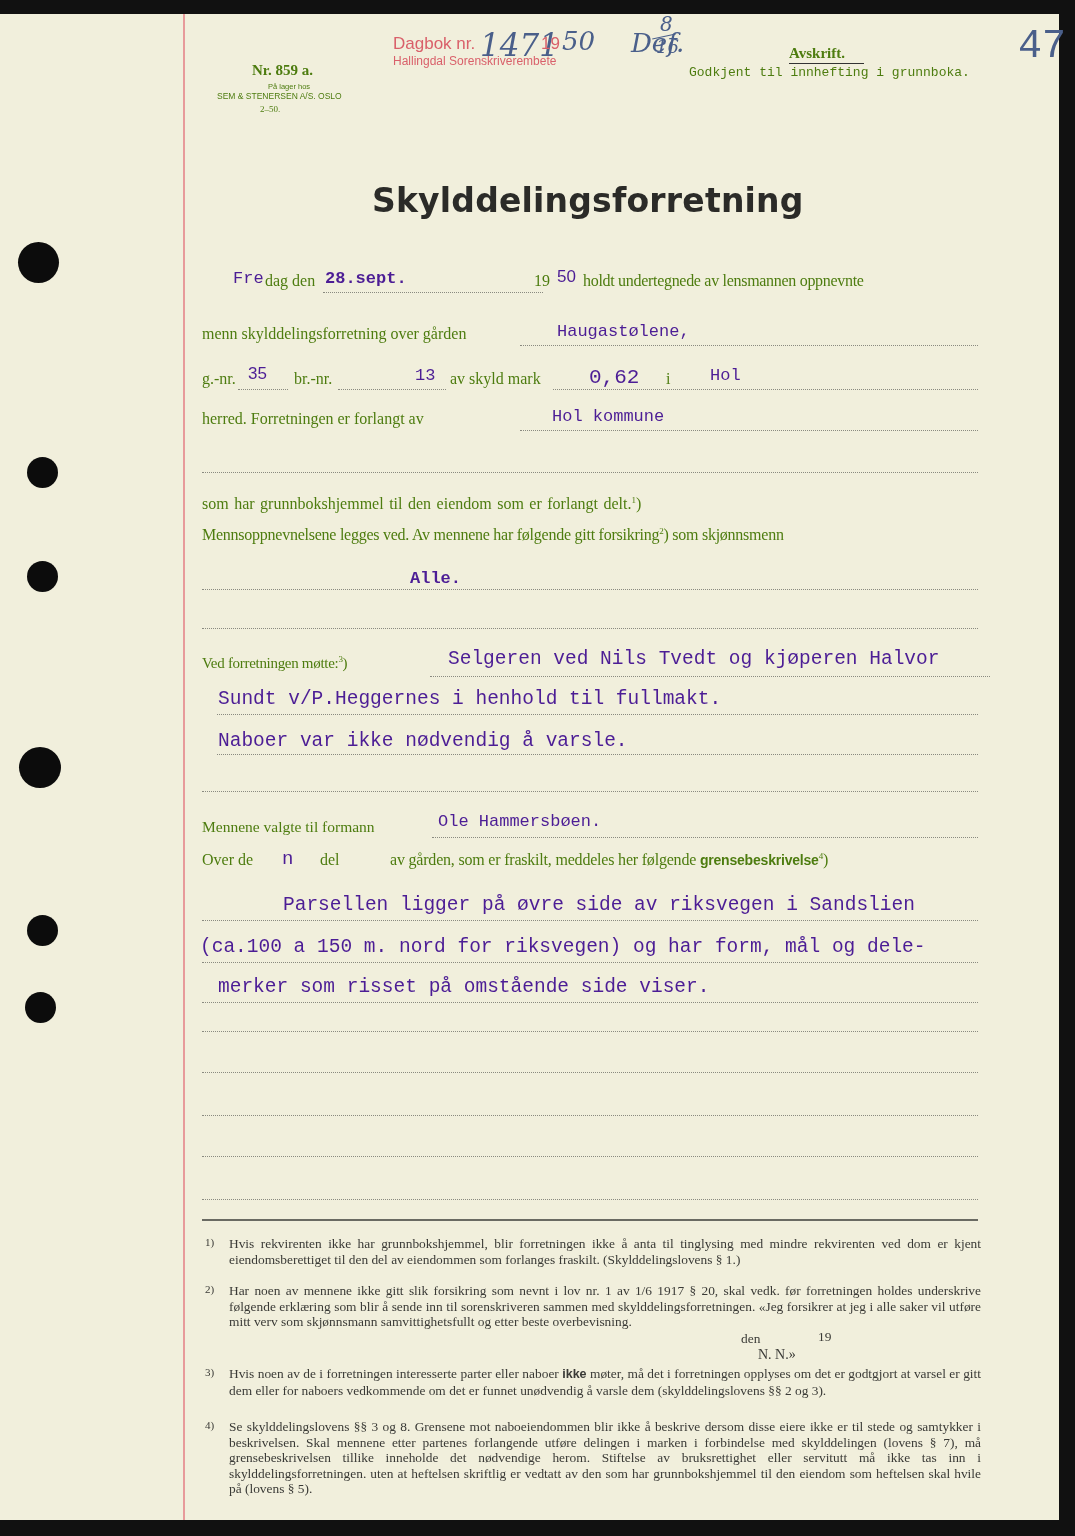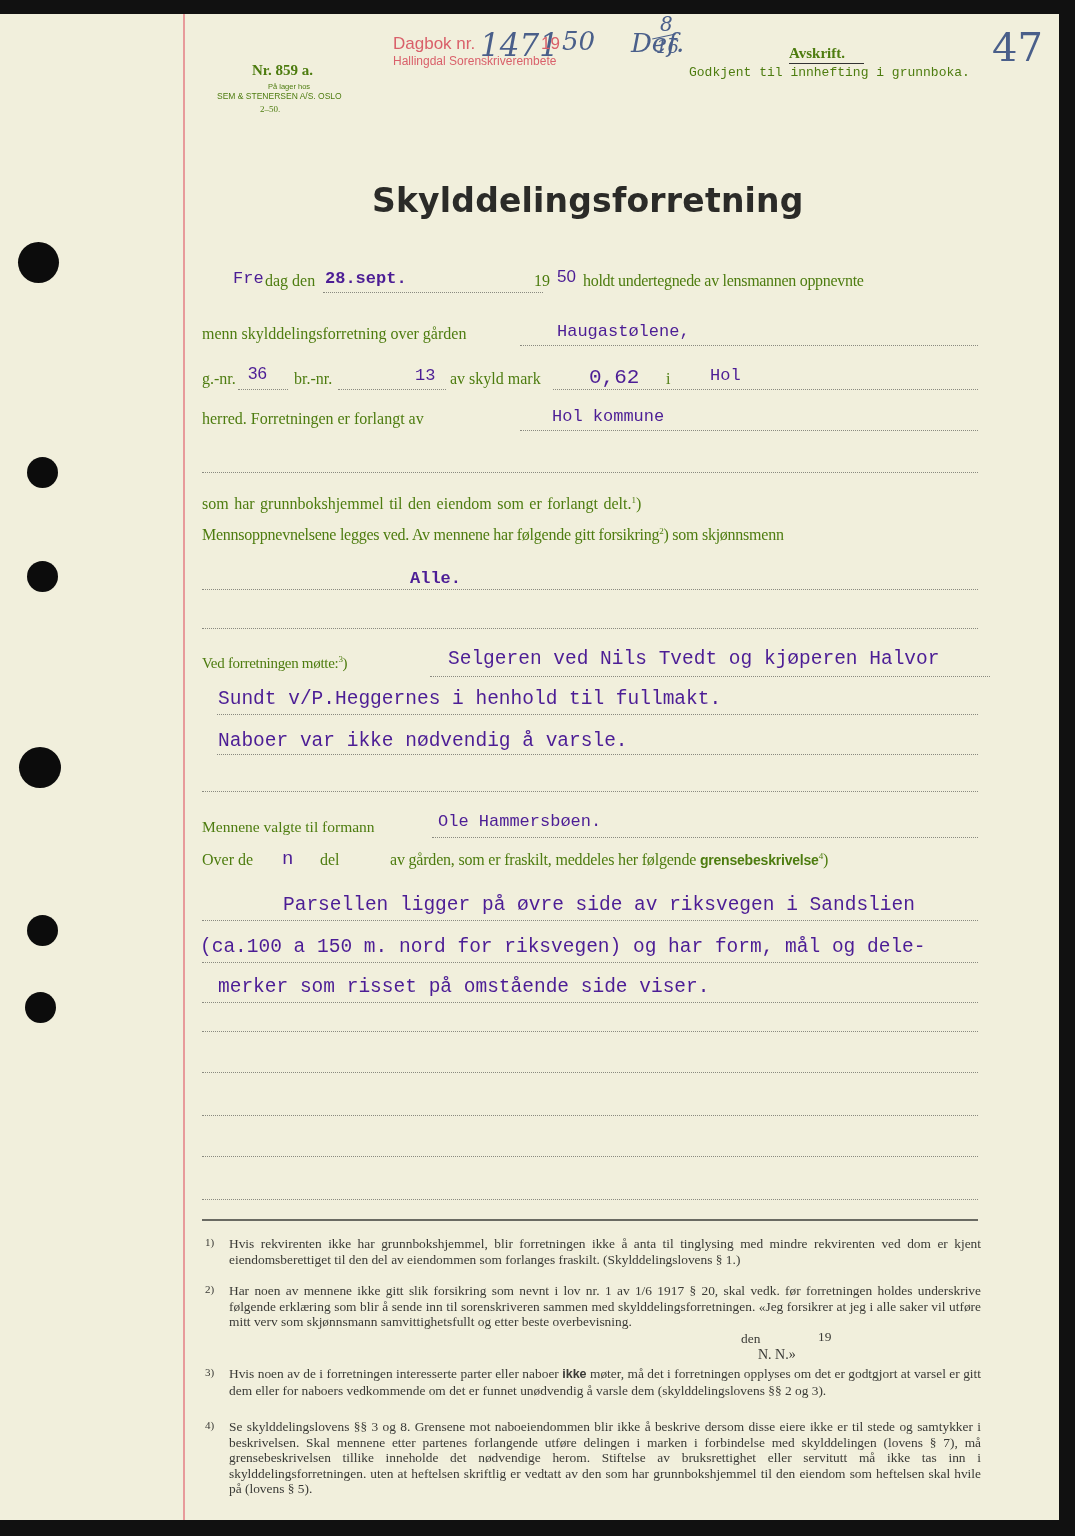--- a/index.html
+++ b/index.html
@@ -43,39 +43,39 @@
   <div class="abs hand" style="left:562px;top:12px;font-size:26px;">50</div>
   <div class="abs hand" style="left:596px;top:14px;font-size:26px;margin-left:35px;">Def.</div>
   <div class="abs hand" style="left:660px;top:-2px;font-size:20px;">8</div>
   <div class="abs" style="left:652px;top:22px;width:24px;border-top:1.5px solid #4a5f8a;transform:rotate(-12deg);"></div>
   <div class="abs hand" style="left:656px;top:22px;font-size:18px;">16</div>
   <div class="abs red" style="left:393px;top:40px;font-size:12px;">Hallingdal Sorenskriverembete</div>
 
   <div class="abs serif" style="left:789px;top:31px;font-size:15px;font-weight:bold;">Avskrift.</div>
   <div class="abs" style="left:789px;top:49px;width:75px;border-top:1.5px solid #333;"></div>
   <div class="abs serif" style="left:689px;top:51px;font-size:13px;font-family:'Liberation Mono',monospace;">Godkjent til innhefting i grunnboka.</div>
-  <div class="abs hand" style="left:992px;top:10px;font-size:40px;font-style:normal;">47</div>
+  <div class="abs hand" style="left:1018px;top:10px;font-size:40px;font-style:normal;font-family:Liberation Mono, monospace;">47</div>
 
   <div class="abs title" style="left:372px;top:167px;">Skylddelingsforretning</div>
 
   <div class="abs mono" style="left:233px;top:255px;font-size:17px;">Fre</div>
   <div class="abs serif" style="left:265px;top:258px;font-size:16px;">dag den</div>
   <div class="dots" style="left:323px;top:278px;width:220px;"></div>
   <div class="abs mono" style="left:325px;top:255px;font-size:17px;font-weight:bold;">28.sept.</div>
   <div class="abs serif" style="left:534px;top:258px;font-size:16px;">19</div>
   <div class="abs mono" style="left:557px;top:253px;font-size:17px;font-family:'Liberation Sans',sans-serif;">50</div>
   <div class="abs serif" style="left:583px;top:258px;font-size:16px;letter-spacing:-0.3px;">holdt undertegnede av lensmannen oppnevnte</div>
 
   <div class="abs serif" style="left:202px;top:311px;font-size:16px;">menn skylddelingsforretning over gården</div>
   <div class="dots" style="left:520px;top:331px;width:458px;"></div>
   <div class="abs mono" style="left:557px;top:308px;font-size:17px;">Haugastølene,</div>
 
   <div class="abs serif" style="left:202px;top:356px;font-size:16px;">g.-nr.</div>
   <div class="dots" style="left:238px;top:375px;width:50px;"></div>
-  <div class="abs mono" style="left:248px;top:350px;font-size:17px;font-family:'Liberation Sans',sans-serif;">36</div>
+  <div class="abs mono" style="left:248px;top:350px;font-size:17px;font-family:'Liberation Sans',sans-serif;">35</div>
   <div class="abs serif" style="left:294px;top:356px;font-size:16px;">br.-nr.</div>
   <div class="dots" style="left:338px;top:375px;width:108px;"></div>
   <div class="abs mono" style="left:415px;top:352px;font-size:17px;">13</div>
   <div class="abs serif" style="left:450px;top:356px;font-size:16px;">av skyld mark</div>
   <div class="dots" style="left:553px;top:375px;width:425px;"></div>
   <div class="abs mono" style="left:589px;top:352px;font-size:21px;">0,62</div>
   <div class="abs serif" style="left:666px;top:356px;font-size:16px;">i</div>
   <div class="abs mono" style="left:710px;top:352px;font-size:17px;">Hol</div>
 
   <div class="abs serif" style="left:202px;top:396px;font-size:16px;">herred.  Forretningen er forlangt av</div>

